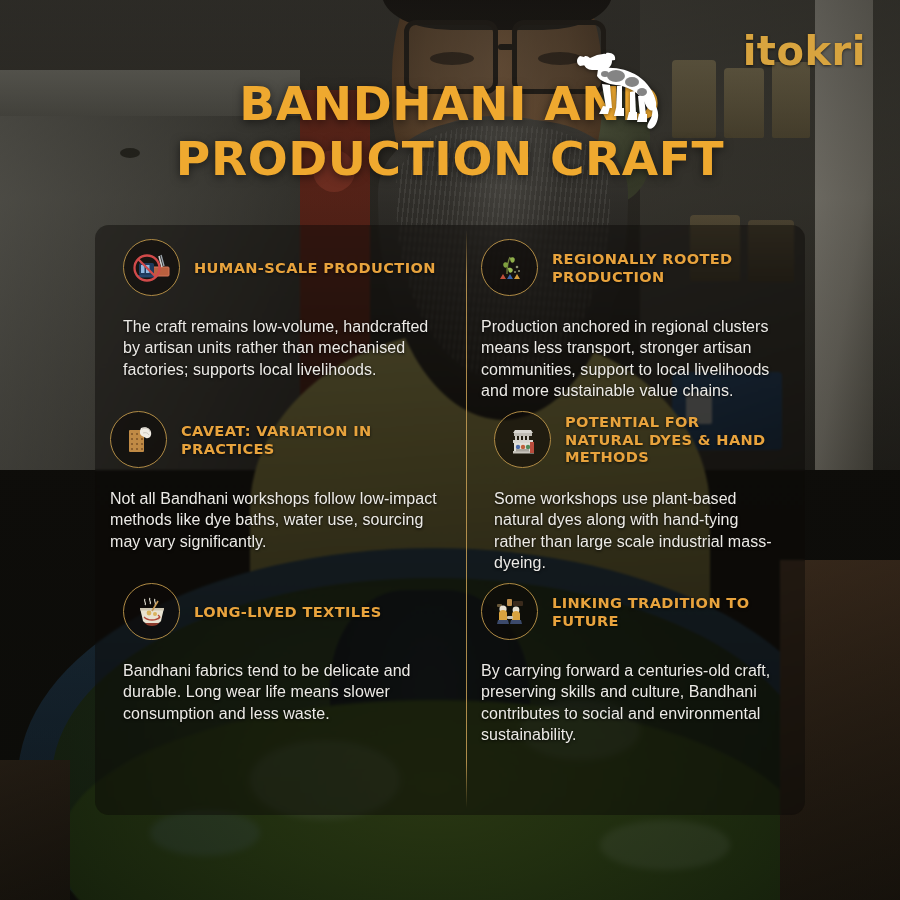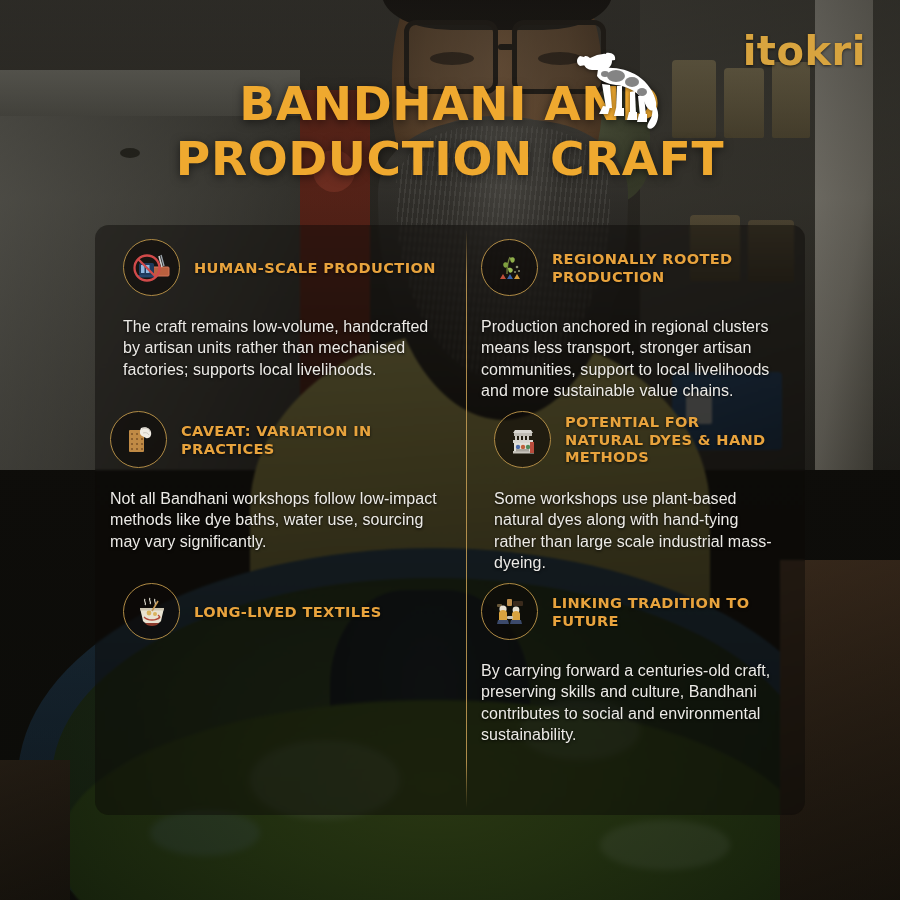--- a/index.html
+++ b/index.html
@@ -496,20 +496,21 @@
             <path d="M26 9 L20 19" stroke="#c79a55" stroke-width="1.6" fill="none"></path>
             <circle cx="17" cy="21" r="2.4" fill="#d9b45e"></circle>
             <circle cx="23" cy="22" r="2" fill="#d9b45e"></circle>
             <path d="M12 25 C16 29 24 29 28 25" stroke="#b34a3a" stroke-width="1.3" fill="none"></path>
             <path d="M28 25 L26 23 M28 25 L26 27" stroke="#b34a3a" stroke-width="1.3" fill="none"></path>
             <path d="M13 31 C15 35 25 35 27 31 Z" fill="#8a3a2c"></path>
           </svg>
         </div>
         <div class="card-title">LONG-LIVED TEXTILES</div>
       </div>
+      <div class="card-body">Bandhani fabrics tend to be delicate and durable. Long wear life means slower consumption and less waste.</div>
     </div>
 
     <div class="card col2">
       <div class="card-head">
         <div class="icon-circle">
           <svg width="40" height="40" viewBox="0 0 40 40">
             <rect x="23" y="9" width="10" height="5" rx="1" fill="#3a2a1c"></rect>
             <rect x="17" y="7" width="5" height="7" rx="1" fill="#b88a4a"></rect>
             <rect x="7" y="12" width="5" height="3" rx="1" fill="#6b5a3a"></rect>
             <circle cx="13" cy="17" r="3.6" fill="#e8e2d4"></circle>

